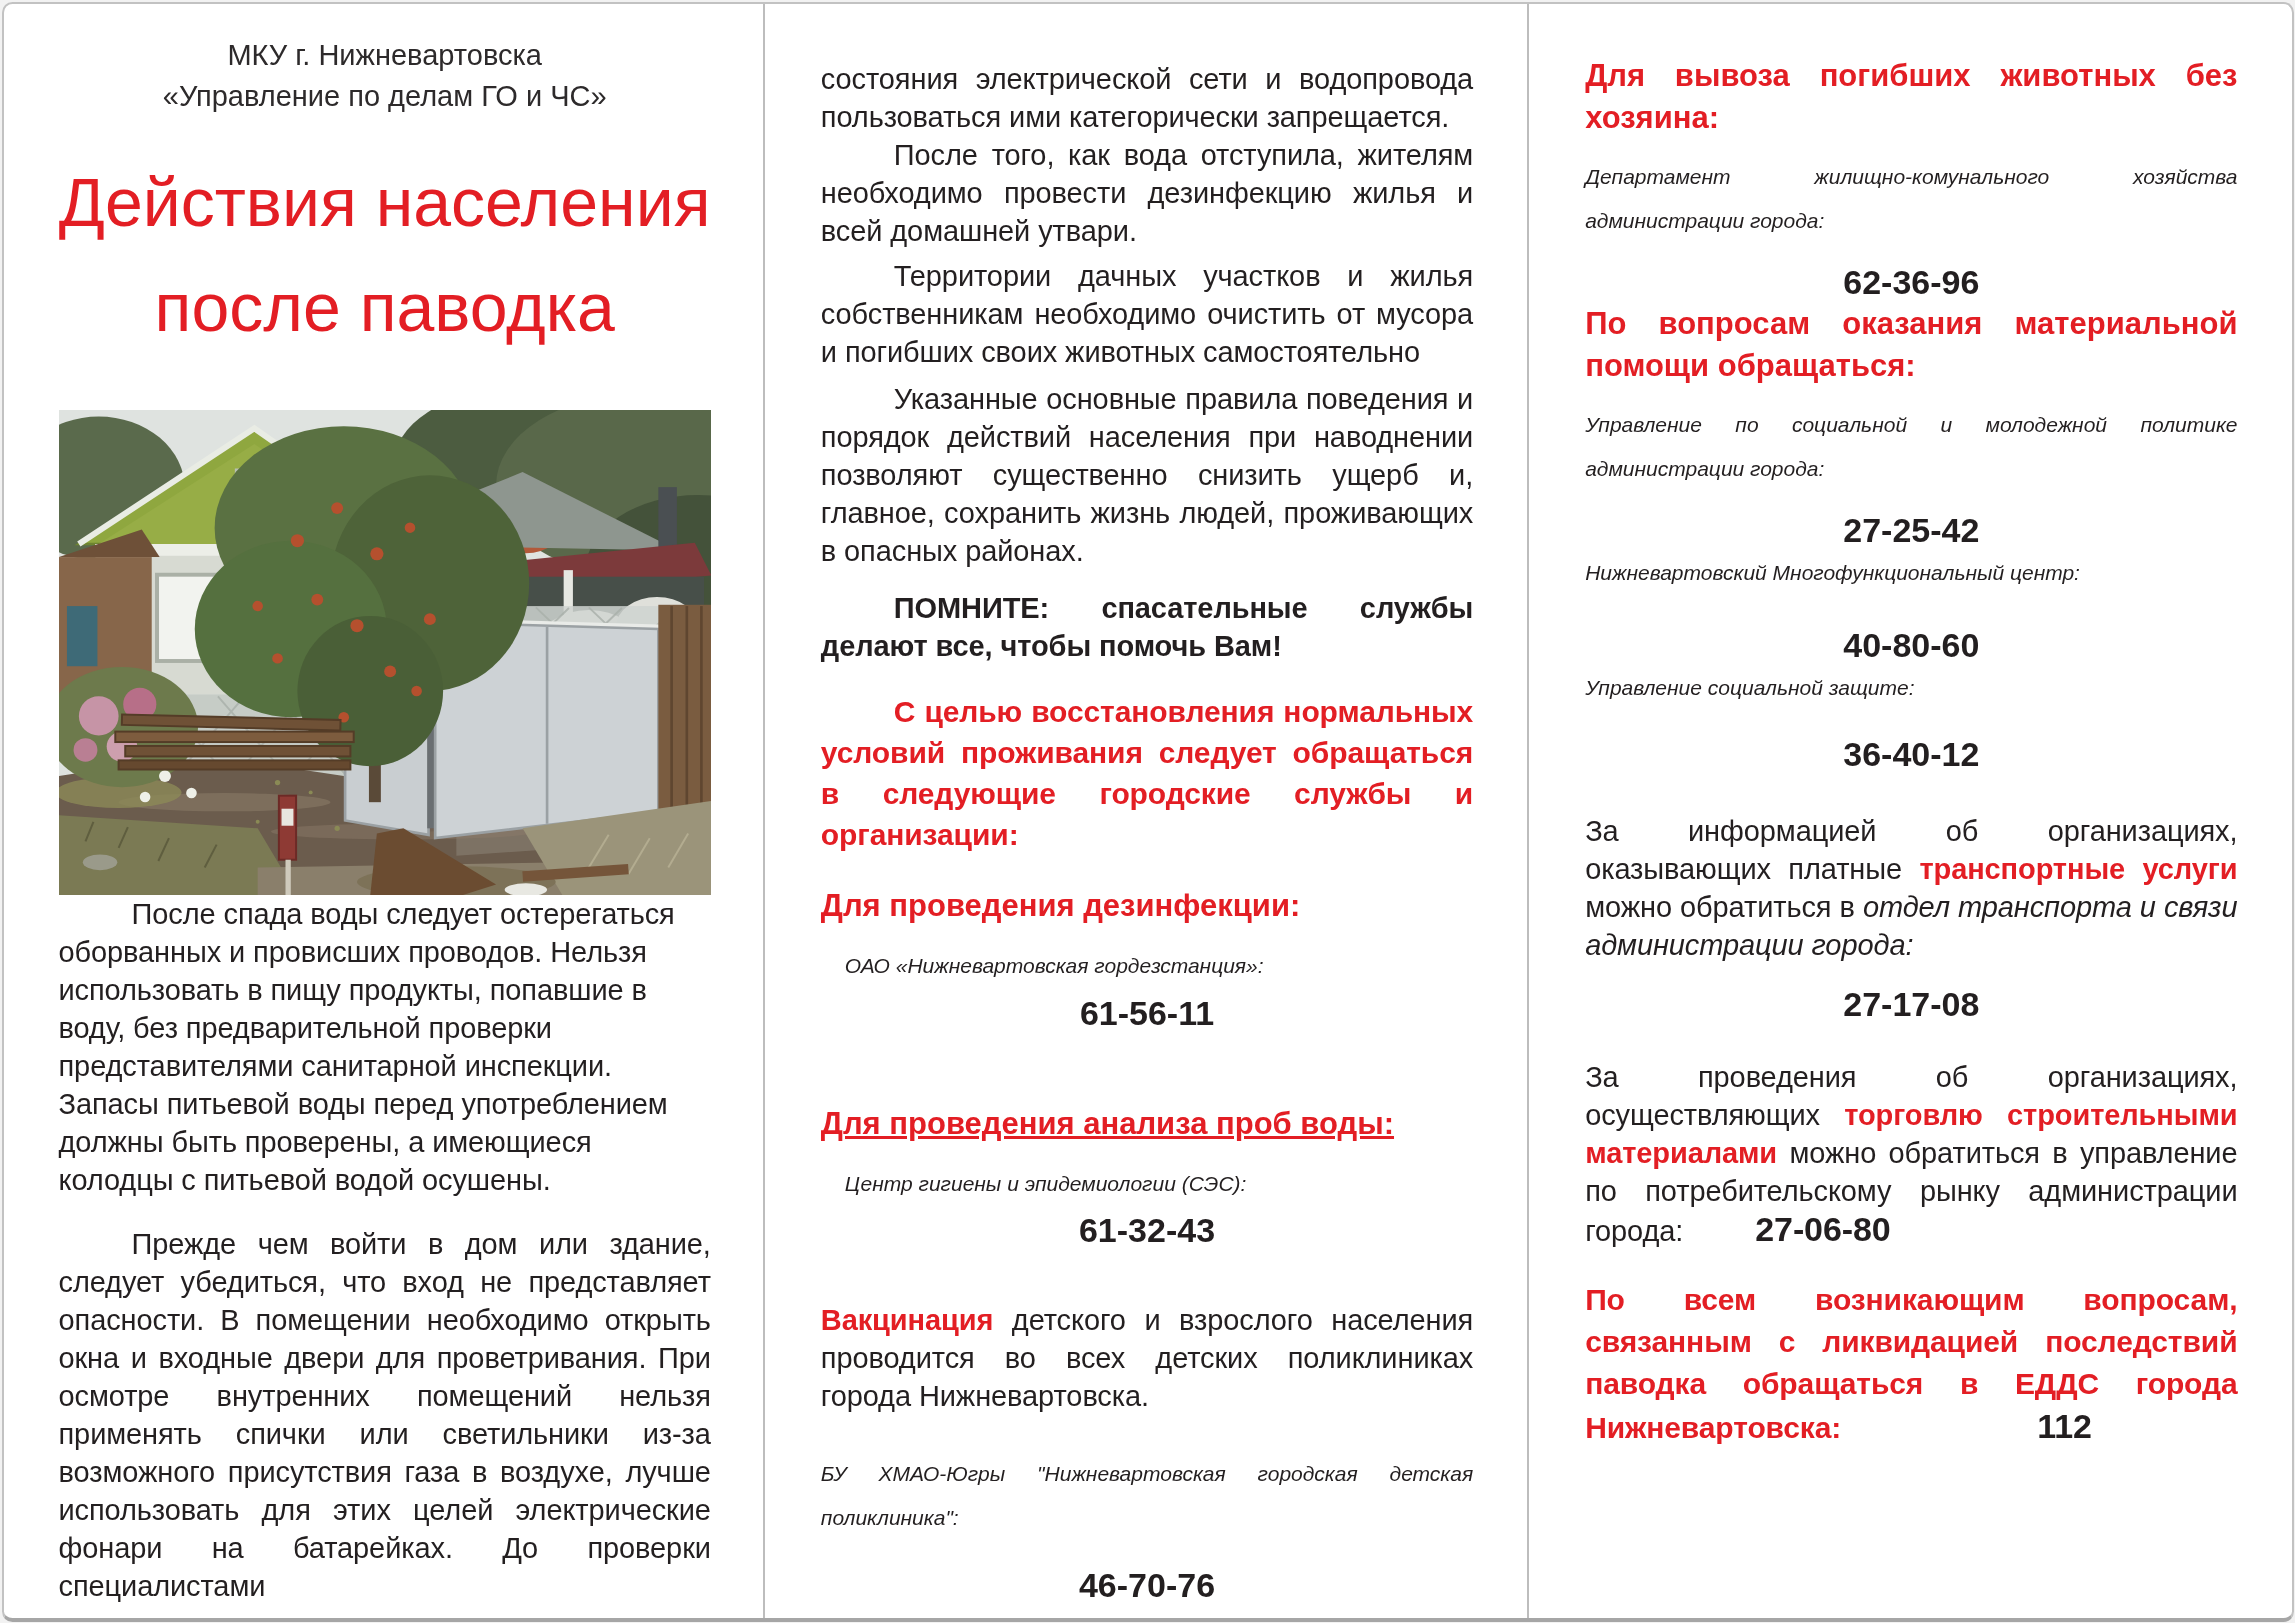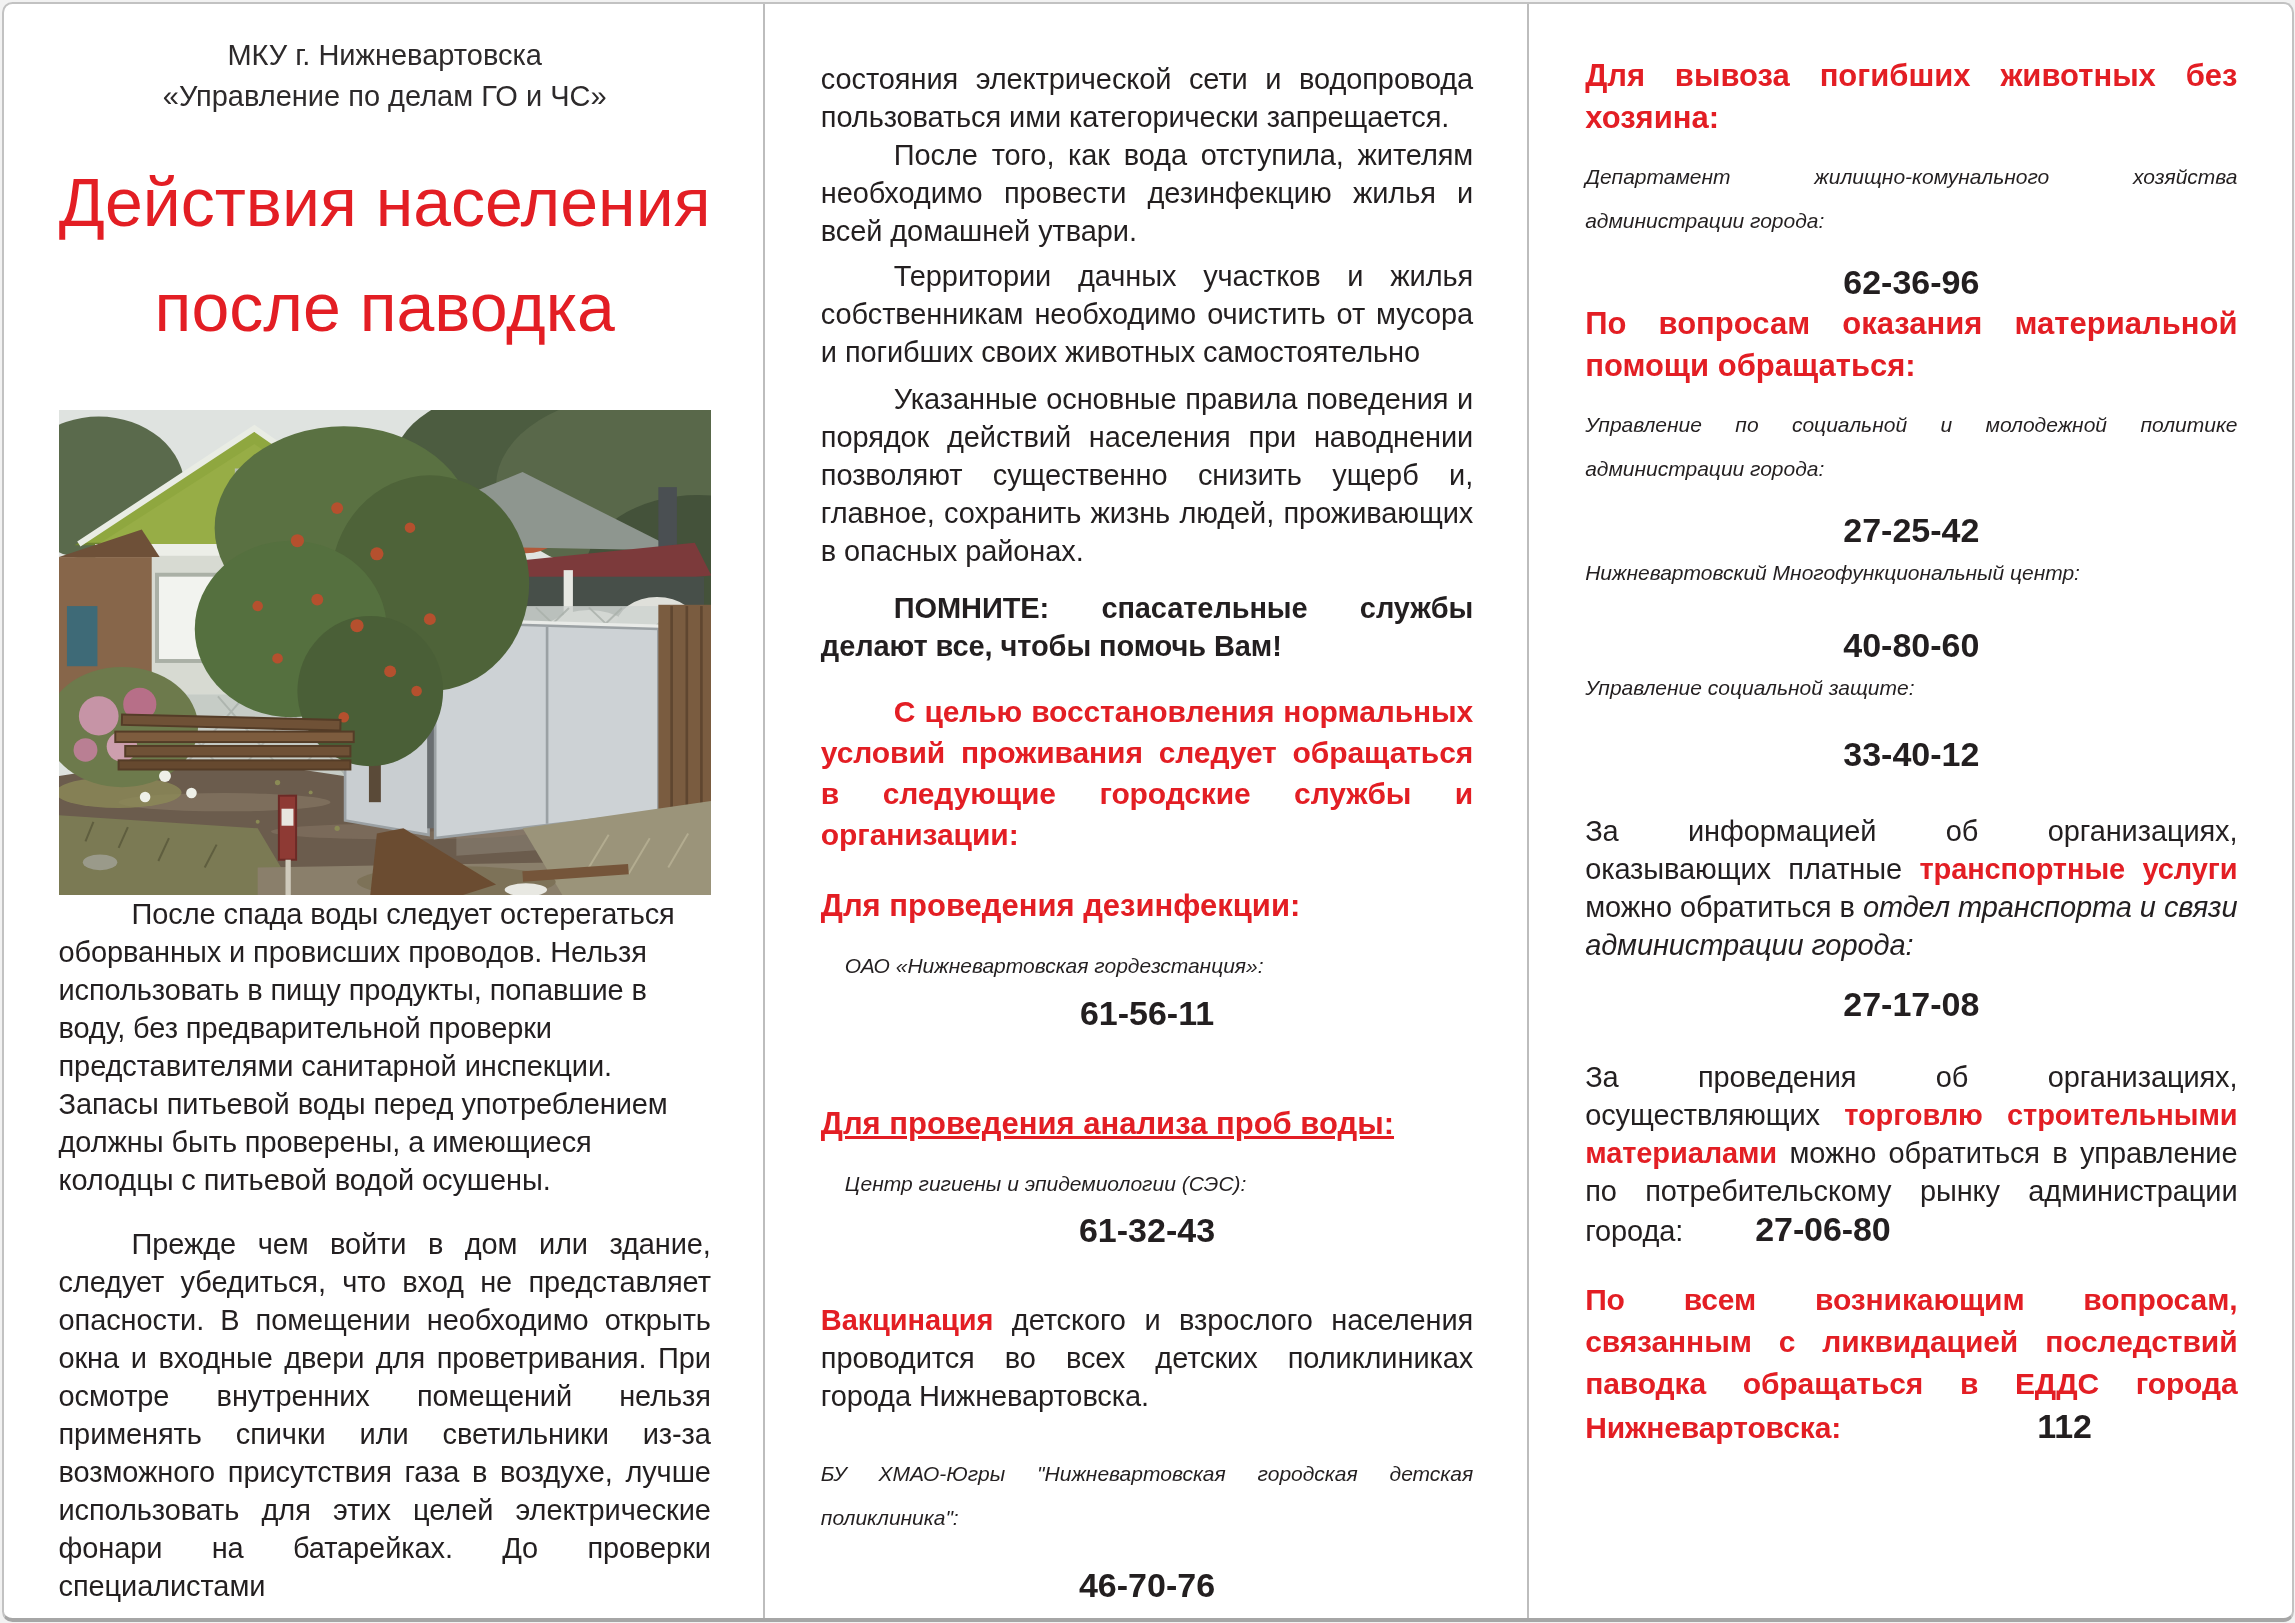--- a/index.html
+++ b/index.html
@@ -266,21 +266,21 @@
     <p class="phone mt28">62-36-96</p>
 
     <h3 class="h-red mt70">По вопросам оказания материальной помощи обращаться:</h3>
     <p class="orgline mt24">Управление по социальной и молодежной политике администрации города:</p>
     <p class="phone mt28">27-25-42</p>
 
     <p class="orgline mt70">Нижневартовский Многофункциональный центр:</p>
     <p class="phone mt44">40-80-60</p>
 
     <p class="orgline mt70">Управление социальной защите:</p>
-    <p class="phone mt36">33-40-12</p>
+    <p class="phone mt36">36-40-12</p>
 
     <p class="b just mt56"><span>За информацией об организациях, оказывающих платные </span><span class="red bold">транспортные услуги</span><span> можно обратиться в </span><span class="it">отдел транспорта и связи администрации города:</span></p>
     <p class="phone mt28">27-17-08</p>
 
     <p class="b just mt50"><span>За проведения об организациях, осуществляющих </span><span class="red bold">торговлю строительными материалами</span><span> можно обратиться в управление по потребительскому рынку администрации города:</span><span class="inline-gap"></span><span class="bold" style="font-size:34px;">27-06-80</span></p>
 
     <p class="b just bold red mt44" style="font-size:30px;line-height:42px;"><span>По всем возникающим вопросам, связанным с ликвидацией последствий паводка обращаться в ЕДДС города Нижневартовска:</span><span class="inline-gap-wide"></span><span class="phone-black" style="font-size:34px;">112</span></p>
   </section>
 
 </div>

